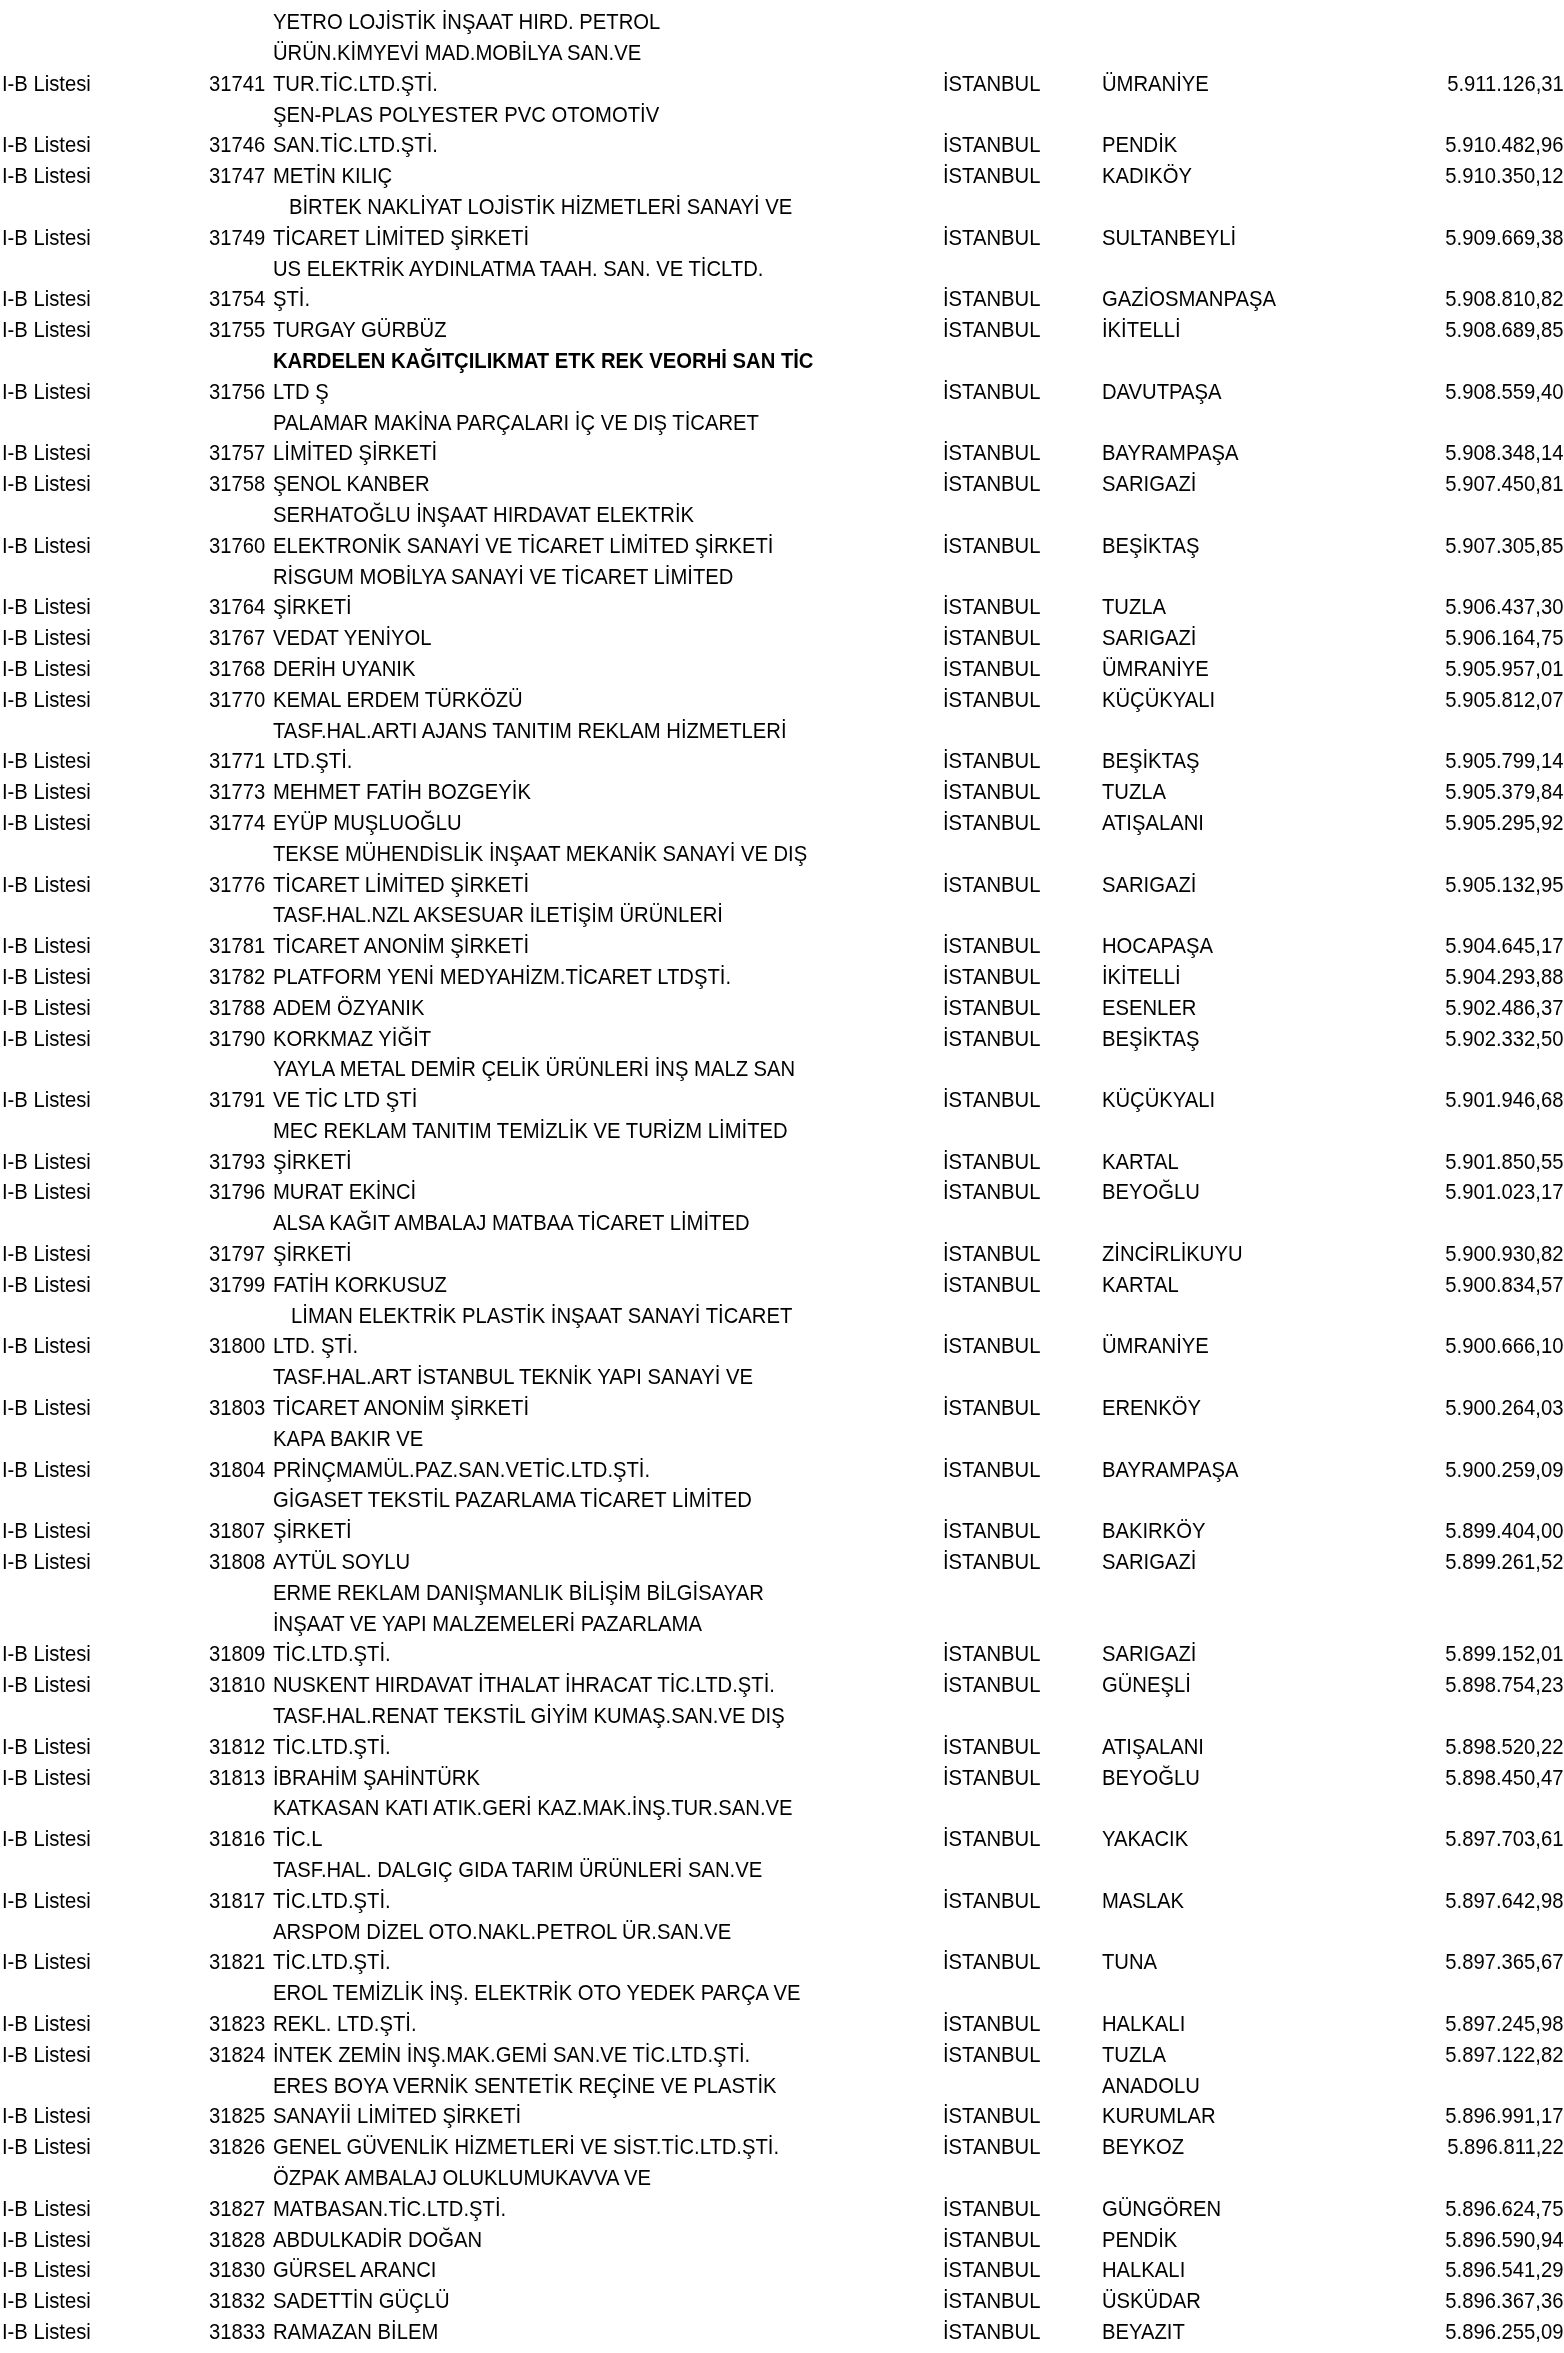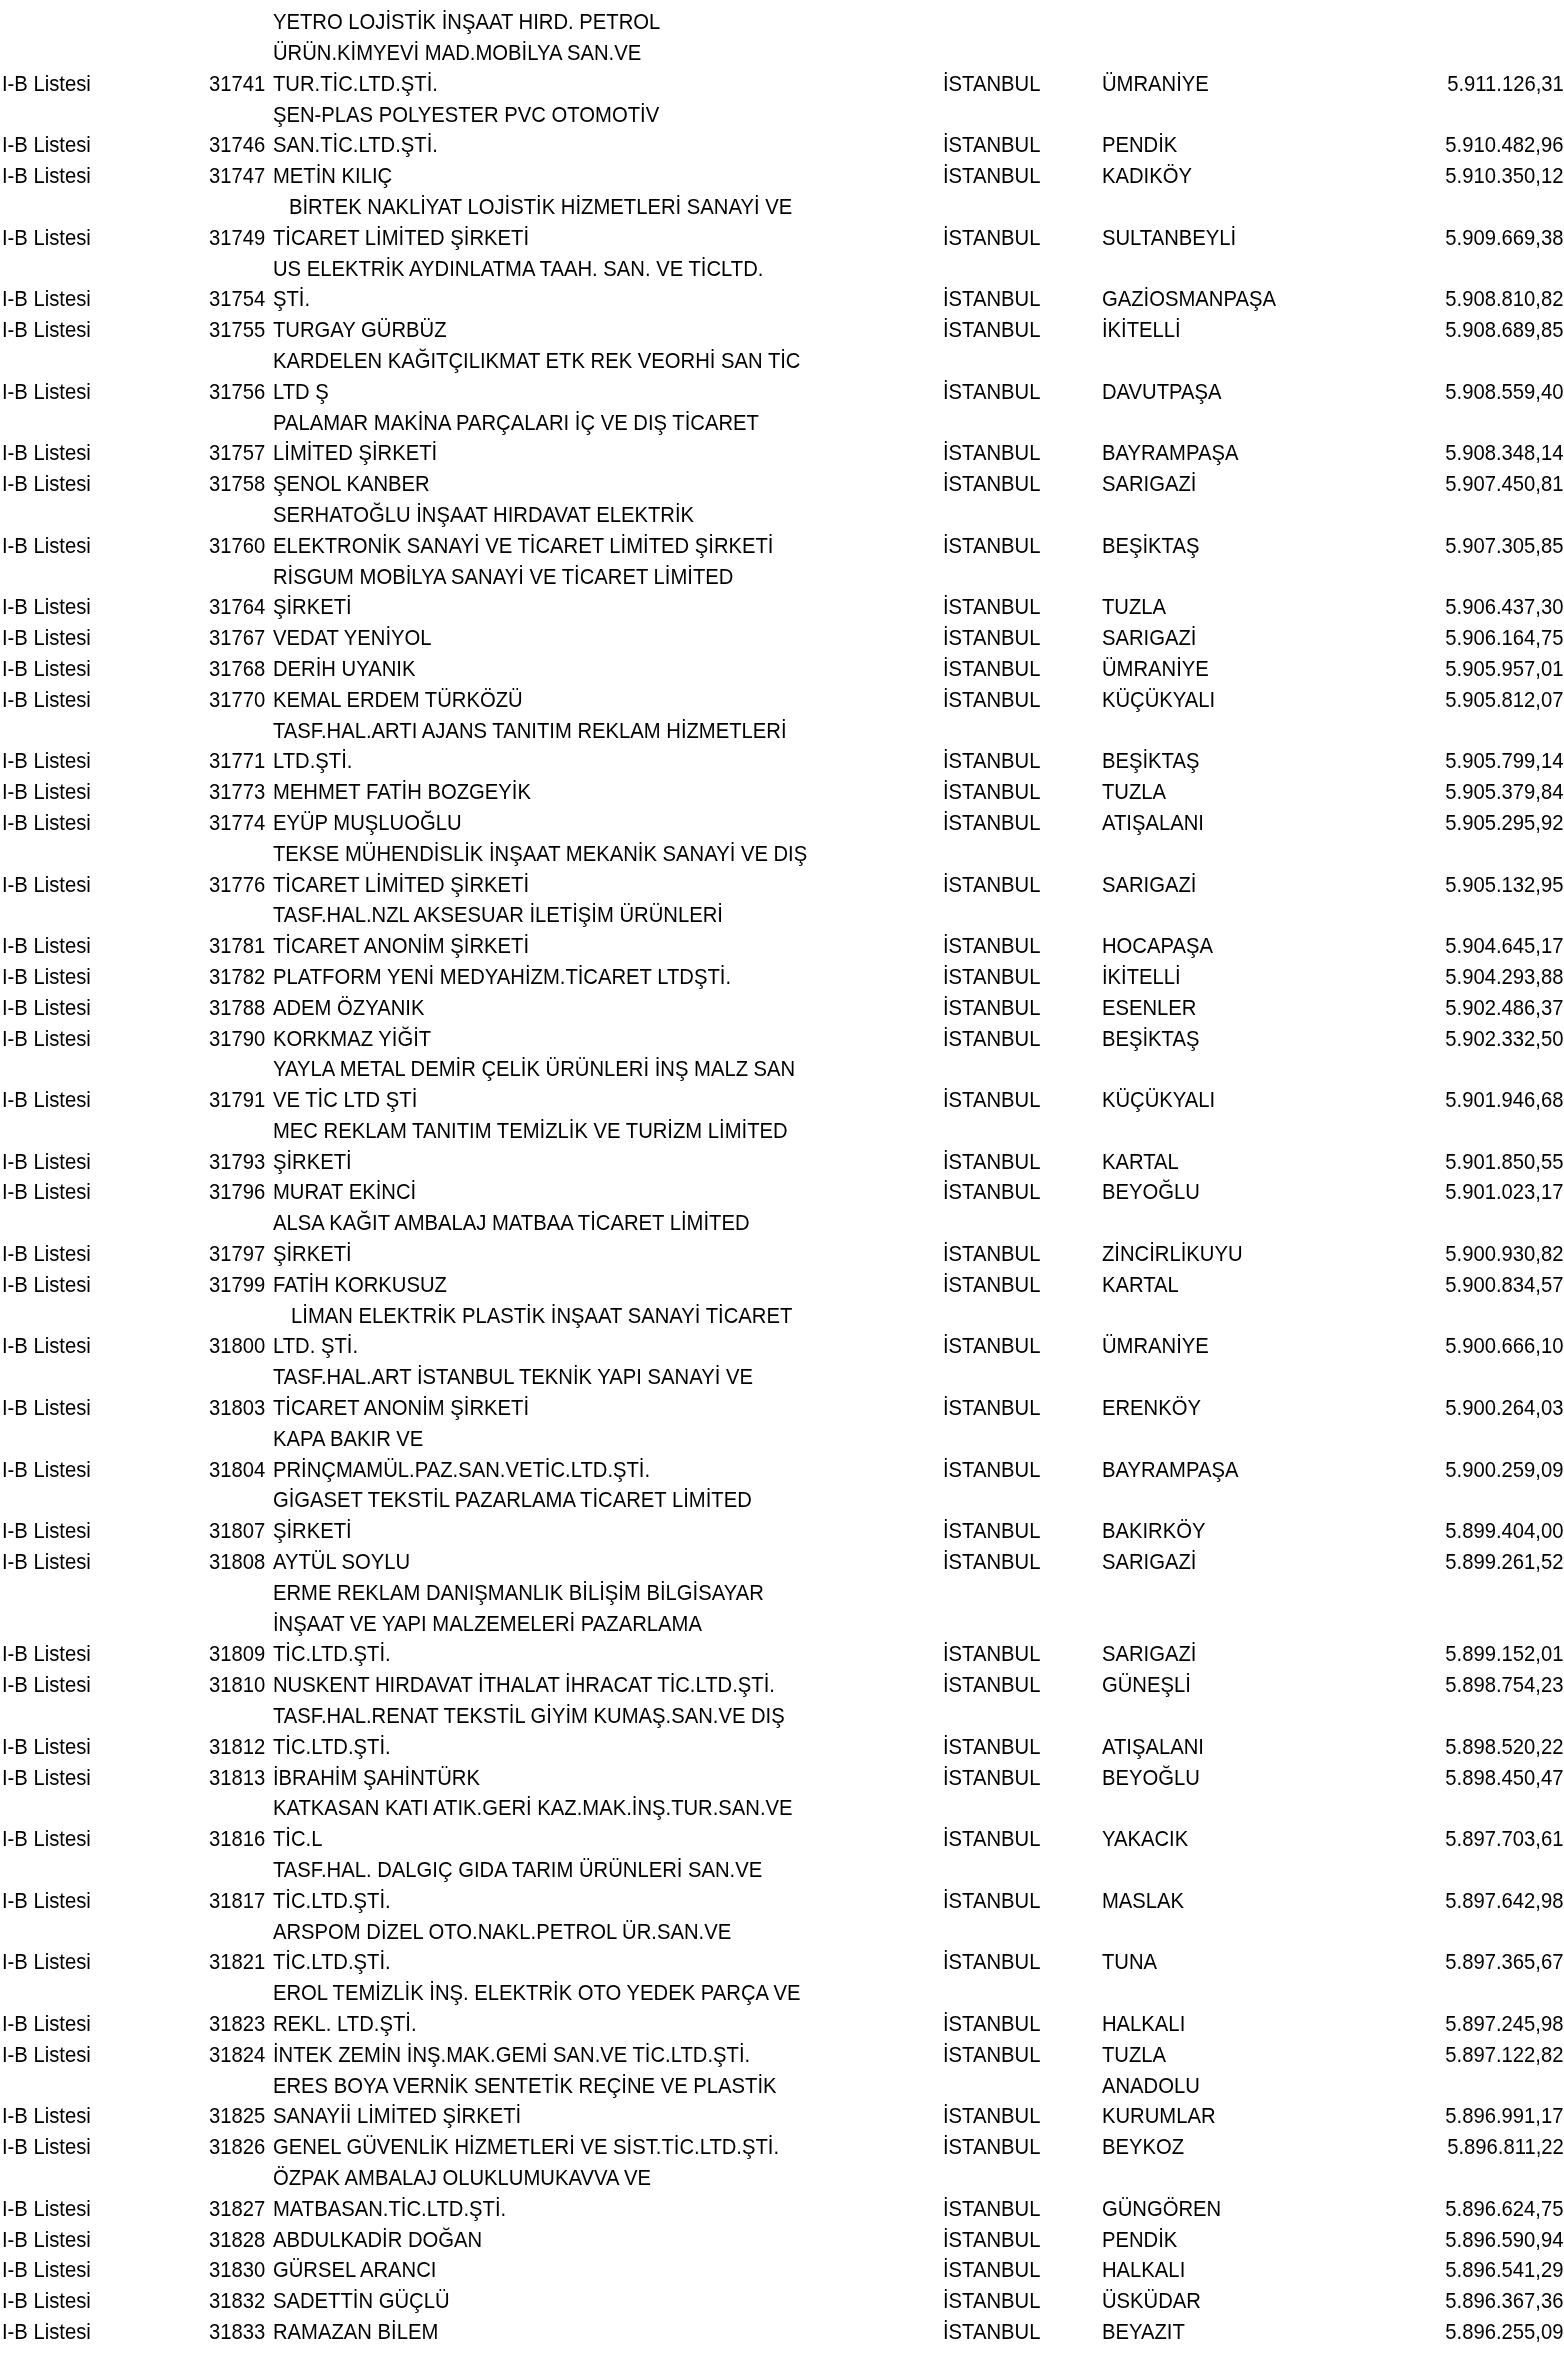--- a/index.html
+++ b/index.html
@@ -93,21 +93,21 @@
       <div class="line" style="top: 314px;">
         <span class="c c-list">I-B Listesi</span>
         <span class="c c-no">31755</span>
         <span class="c c-name">TURGAY GÜRBÜZ</span>
         <span class="c c-city">İSTANBUL</span>
         <span class="c c-dist">İKİTELLİ</span>
         <span class="c c-amt">5.908.689,85</span>
       </div>
     </div>
     <div>
-      <div class="line" style="top: 345px;">
+      <div class="line" style="top: 345px; font-weight: bold;">
         <span class="c c-name">KARDELEN KAĞITÇILIKMAT ETK REK VEORHİ SAN TİC</span>
       </div>
       <div class="line" style="top: 376px;">
         <span class="c c-list">I-B Listesi</span>
         <span class="c c-no">31756</span>
         <span class="c c-name">LTD Ş</span>
         <span class="c c-city">İSTANBUL</span>
         <span class="c c-dist">DAVUTPAŞA</span>
         <span class="c c-amt">5.908.559,40</span>
       </div>

